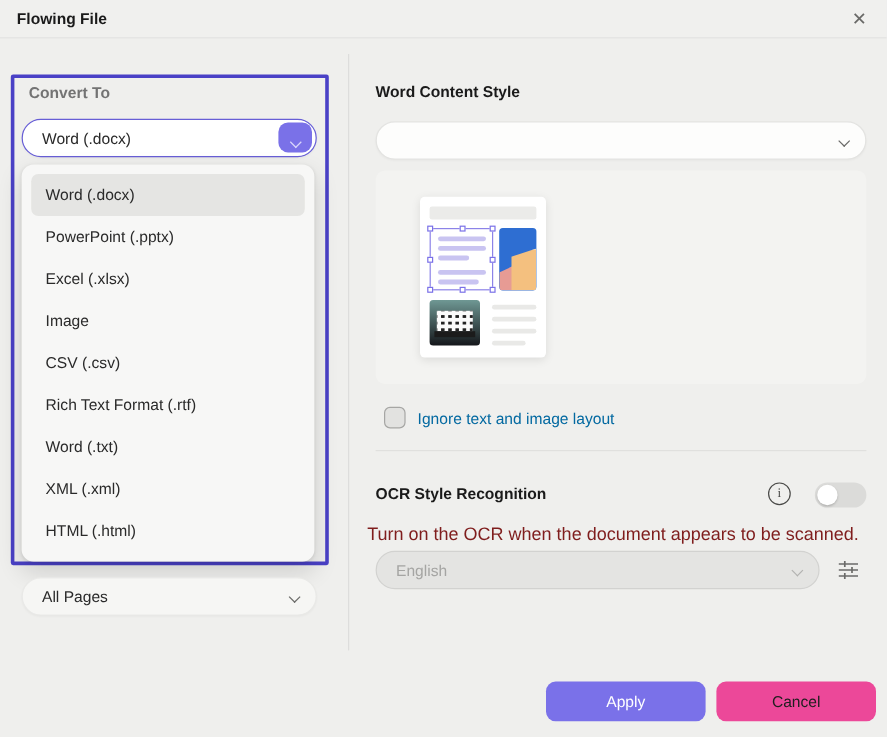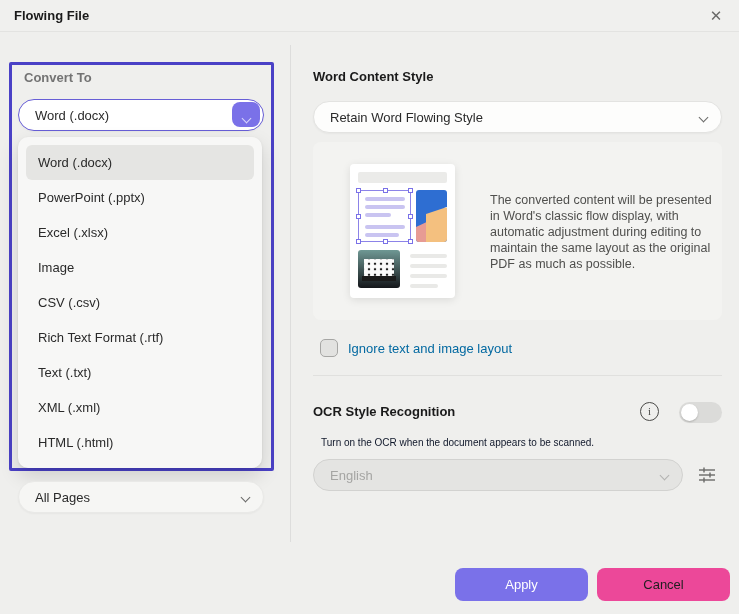--- a/index.html
+++ b/index.html
@@ -127,21 +127,21 @@
     cursor: pointer;
   }
   .toggle {
     position: absolute; left: 679px; top: 402px; width: 43px; height: 21px;
     border-radius: 11px; background: #dbdbd9; cursor: pointer;
   }
   .toggle .knob {
     position: absolute; left: 2px; top: 2px; width: 17px; height: 17px;
     border-radius: 50%; background: #ffffff; box-shadow: 0 1px 2px rgba(0,0,0,0.2);
   }
-  .ocr-hint { position: absolute; left: 321px; top: 437px; font-size: 10px; color: #0f172a; }
+  .ocr-hint { position: absolute; left: 306px; top: 437px; font-size: 15px; color: #7f1d1d; }
   .lang-select {
     left: 313px; top: 459px; width: 370px;
     background: #e4e4e2; border: 1px solid #d2d2d0; color: #a5a5a3;
     box-shadow: none; cursor: default;
   }
   .lang-select .chev { border-color: #b2b2b0; }
   .sliders-icon { position: absolute; left: 697px; top: 465px; width: 20px; height: 20px; cursor: pointer; }
 
   
   .btn {
@@ -174,34 +174,33 @@
   </button>
 </div>
 
 <div class="format-list">
     <div class="list-item selected">Word (.docx)</div>
     <div class="list-item">PowerPoint (.pptx)</div>
     <div class="list-item">Excel (.xlsx)</div>
     <div class="list-item">Image</div>
     <div class="list-item">CSV (.csv)</div>
     <div class="list-item">Rich Text Format (.rtf)</div>
-    <div class="list-item">Text (.txt)</div>
+    <div class="list-item">Word (.txt)</div>
     <div class="list-item">XML (.xml)</div>
     <div class="list-item">HTML (.html)</div>
   </div>
 
 <div class="select pages-select">
   <span>All Pages</span>
   <span class="chev"></span>
 </div>
 
 <div class="rp-heading" style="left:313px; top:69px;">Word Content Style</div>
 
 <div class="select style-select">
-  <span>Retain Word Flowing Style</span>
   <span class="chev"></span>
 </div>
 
 <div class="preview-box">
   <div class="doc-card">
     <div class="doc-titlebar"></div>
     <div class="sel-box">
       <div class="sel-line" style="top:6px;  width:40px;"></div>
       <div class="sel-line" style="top:14px; width:40px;"></div>
       <div class="sel-line" style="top:22px; width:26px;"></div>
@@ -222,21 +221,20 @@
     </div>
     <div class="dark-img">
       <div class="building"></div>
       <div class="building-base"></div>
     </div>
     <div class="doc-line" style="top:90px;  width:37px;"></div>
     <div class="doc-line" style="top:100px; width:37px;"></div>
     <div class="doc-line" style="top:110px; width:37px;"></div>
     <div class="doc-line" style="top:120px; width:28px;"></div>
   </div>
-  <div class="preview-desc">The converted content will be presented in Word's classic flow display, with automatic adjustment during editing to maintain the same layout as the original PDF as much as possible.</div>
 </div>
 
 <div class="checkbox"></div>
 <div class="checkbox-label">Ignore text and image layout</div>
 
 <div class="h-divider"></div>
 
 <div class="rp-heading" style="left:313px; top:404px;">OCR Style Recognition</div>
 <div class="info-icon">i</div>
 <div class="toggle">

